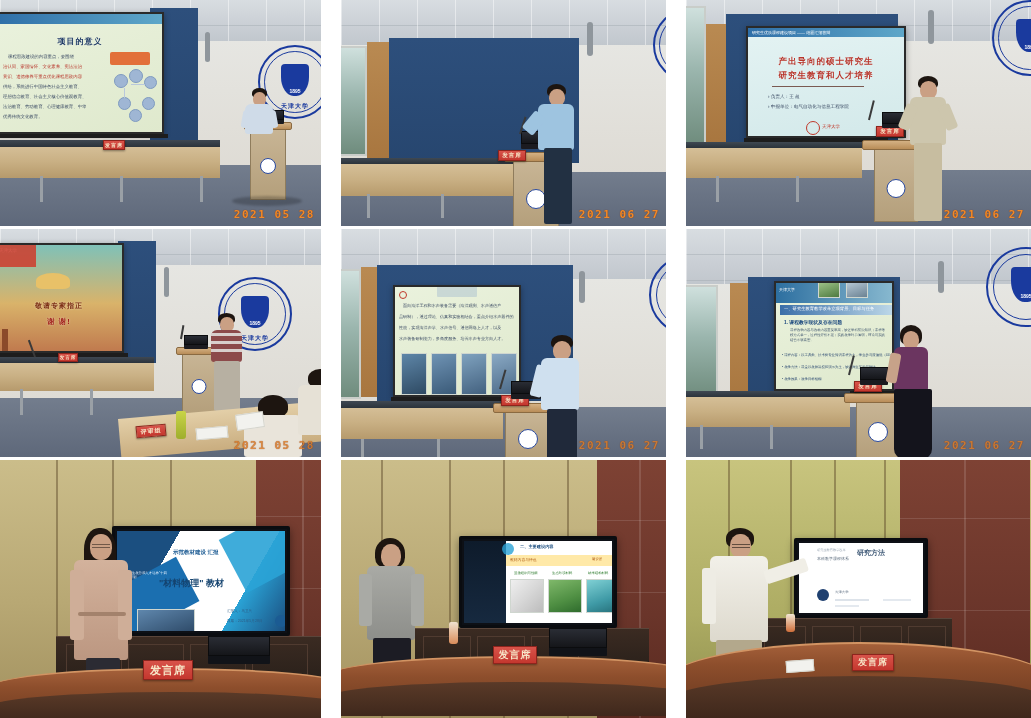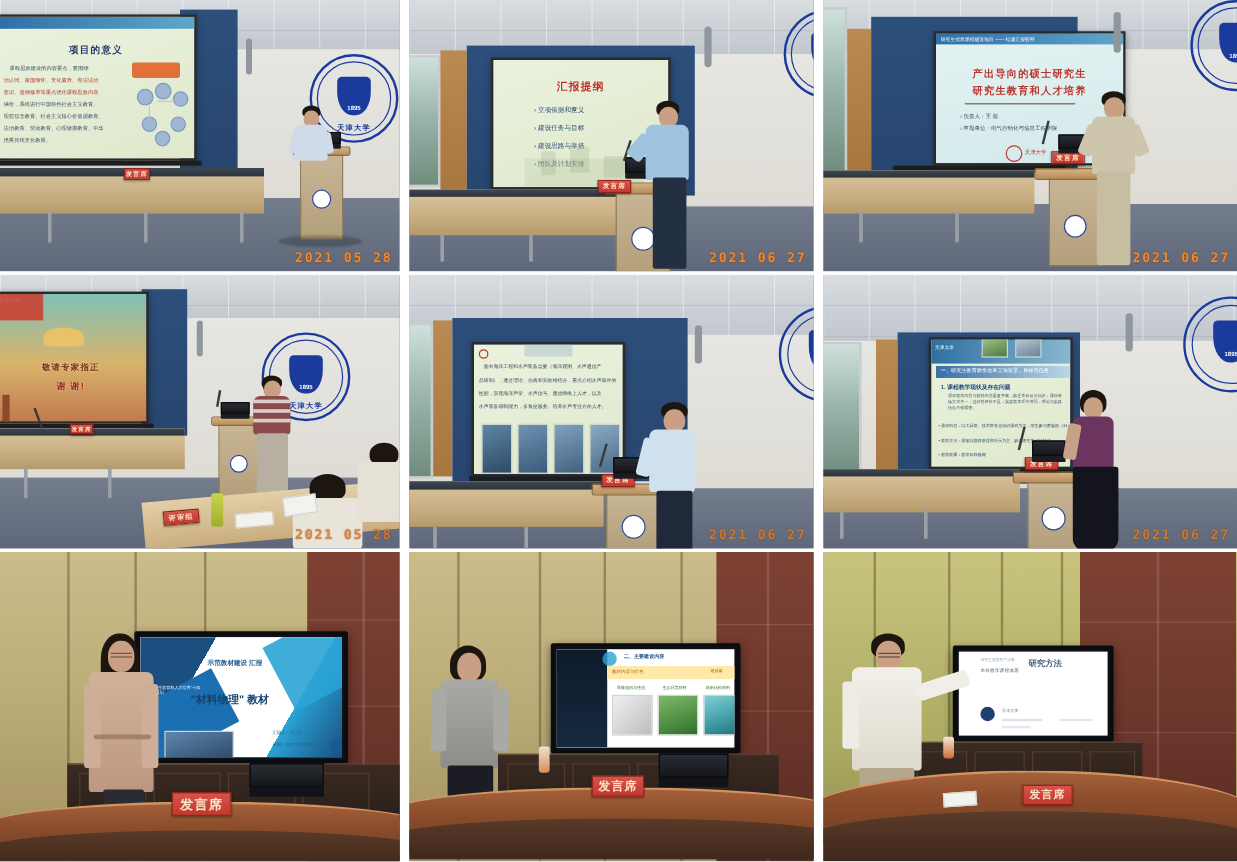--- a/index.html
+++ b/index.html
@@ -12,21 +12,21 @@
   }
   #collage {
     width: 1031px; height: 718px;
     display: grid;
     grid-template-columns: 341px 345px 345px;
     grid-template-rows: 229px 231px 258px;
     gap: 0;
     background: #ffffff;
   }
   .cellwrap { position: relative; overflow: hidden; background:#fff; }
-  .cellwrap.gapr { padding-right: 8px; }
+  .cellwrap.gapr { padding-right: 20px; }
   .cellwrap.gapb { padding-bottom: 3px; }
   .photo {
     position: relative;
     width: 100%; height: 100%;
     overflow: hidden;
     background: #8a8f96;
   }
 
   
   .ceiling {
@@ -327,31 +327,20 @@
 
   <div class="cellwrap gapr gapb">
   <div class="photo">
     <div class="ceiling" style="height:22%;"></div>
     <div class="wall" style="top:20%;height:58%;"></div>
     <div class="window" style="left:-6px;top:46px;width:32px;height:110px;"></div>
     <div class="woodpanel" style="left:26px;top:42px;width:22px;height:118px;"></div>
     <div class="bluepanel" style="left:48px;top:38px;width:190px;height:125px;"></div>
     <div class="floor carpet" style="height:24%;"></div>
 
-    <div class="screen greenish" style="left:68px;top:48px;width:150px;height:110px;">
-      <div class="slide-title red" style="top:16px;font-size:9px;">汇报提纲</div>
-      <div class="slide-bullet" style="left:34px;top:38px;font-size:5.5px;">› <span>立项依据和意义</span></div>
-      <div class="slide-bullet" style="left:34px;top:53px;font-size:5.5px;">› <span>建设任务与目标</span></div>
-      <div class="slide-bullet" style="left:34px;top:68px;font-size:5.5px;">› <span>建设思路与举措</span></div>
-      <div class="slide-bullet" style="left:34px;top:83px;font-size:5.5px;">› <span>团队及计划安排</span></div>
-      <div class="slide-blur" style="left:26px;bottom:0;width:100px;height:24px;opacity:.28;background:#b6c79f;"></div>
-      <div class="slide-blur" style="left:40px;bottom:10px;width:12px;height:20px;opacity:.3;background:#9fb48a;"></div>
-      <div class="slide-blur" style="left:64px;bottom:12px;width:16px;height:22px;opacity:.3;background:#9fb48a;"></div>
-      <div class="slide-blur" style="left:92px;bottom:8px;width:20px;height:18px;opacity:.3;background:#9fb48a;"></div>
-    </div>
     <div class="screenrail" style="left:66px;top:158px;width:154px;"></div>
 
     <div class="seal" style="left:312px;top:8px;width:74px;height:74px;">
       <div class="shield"></div>
       <div class="yr" style="font-size:5px;">1895</div>
     </div>
     <div class="bluepanel" style="left:246px;top:22px;width:6px;height:34px;border-radius:3px;background:#8f969c;"></div>
 
     <div class="desk" style="left:-4px;top:158px;width:180px;height:38px;"></div>
     <div class="deskdark" style="left:-4px;top:158px;width:180px;height:6px;"></div>
@@ -382,21 +371,21 @@
 
   <div class="cellwrap gapb">
   <div class="photo">
     <div class="ceiling" style="height:20%;"></div>
     <div class="wall" style="top:18%;height:60%;"></div>
     <div class="window" style="left:-6px;top:6px;width:26px;height:140px;"></div>
     <div class="woodpanel" style="left:20px;top:24px;width:20px;height:120px;"></div>
     <div class="bluepanel" style="left:40px;top:14px;width:172px;height:130px;"></div>
     <div class="floor carpet" style="height:25%;"></div>
 
-    <div class="screen cyan" style="left:60px;top:26px;width:160px;height:112px;margin-left:32px;">
+    <div class="screen cyan" style="left:60px;top:26px;width:160px;height:112px;">
       <div class="slide-band" style="height:9px;font-size:4px;padding-left:4px;line-height:9px;">研究生优质课程建设项目 —— 结题汇报答辩</div>
       <div class="slide-title red" style="top:28px;font-size:8.5px;">产出导向的硕士研究生</div>
       <div class="slide-title red" style="top:42px;font-size:8.5px;">研究生教育和人才培养</div>
       <div style="position:absolute;left:24px;top:58px;width:92px;height:1px;background:#7a5a52;"></div>
       <div class="slide-line" style="left:20px;top:66px;font-size:4.6px;">› <span>负责人：王  超</span></div>
       <div class="slide-line" style="left:20px;top:76px;font-size:4.6px;">› <span>申报单位：电气自动化与信息工程学院</span></div>
       <div style="position:absolute;left:58px;top:93px;width:14px;height:14px;border-radius:50%;border:1px solid #c0392b;"></div>
       <div style="position:absolute;left:74px;top:96px;font-size:4.5px;color:#c0392b;">天津大学</div>
     </div>
     <div class="screenrail" style="left:58px;top:138px;width:144px;"></div>

